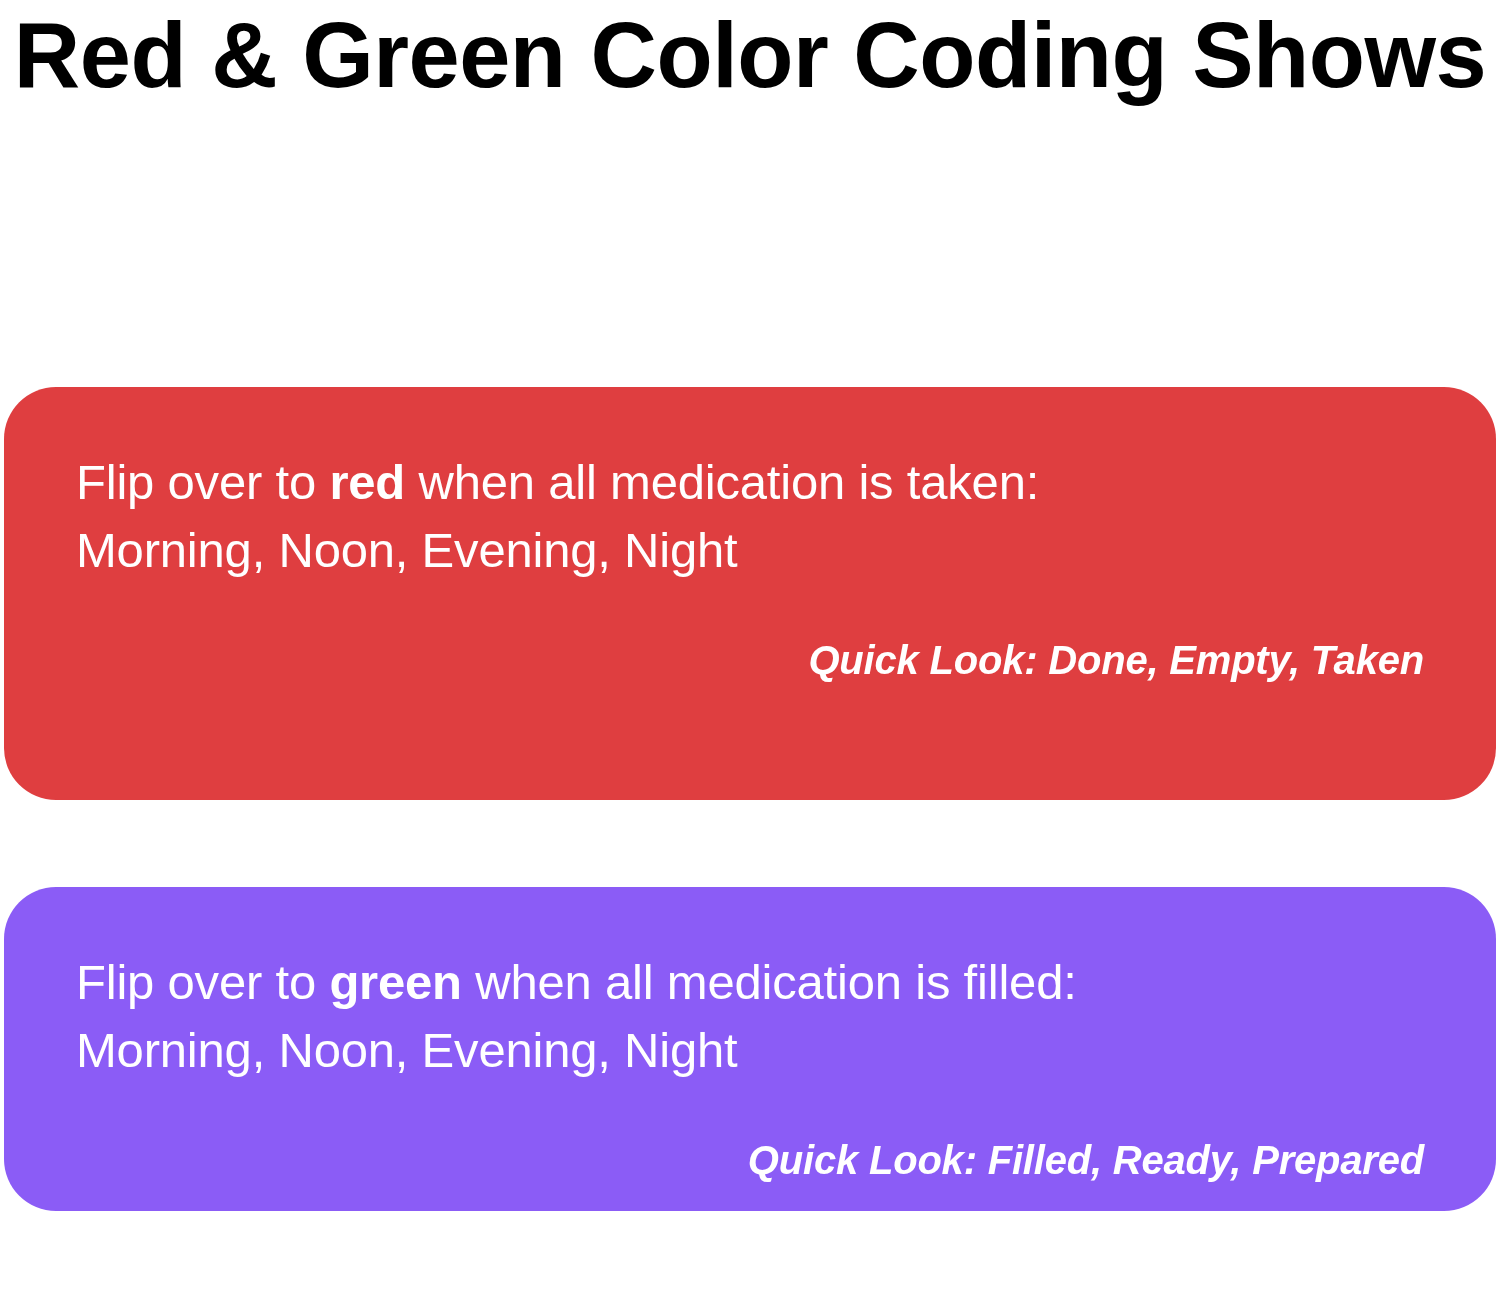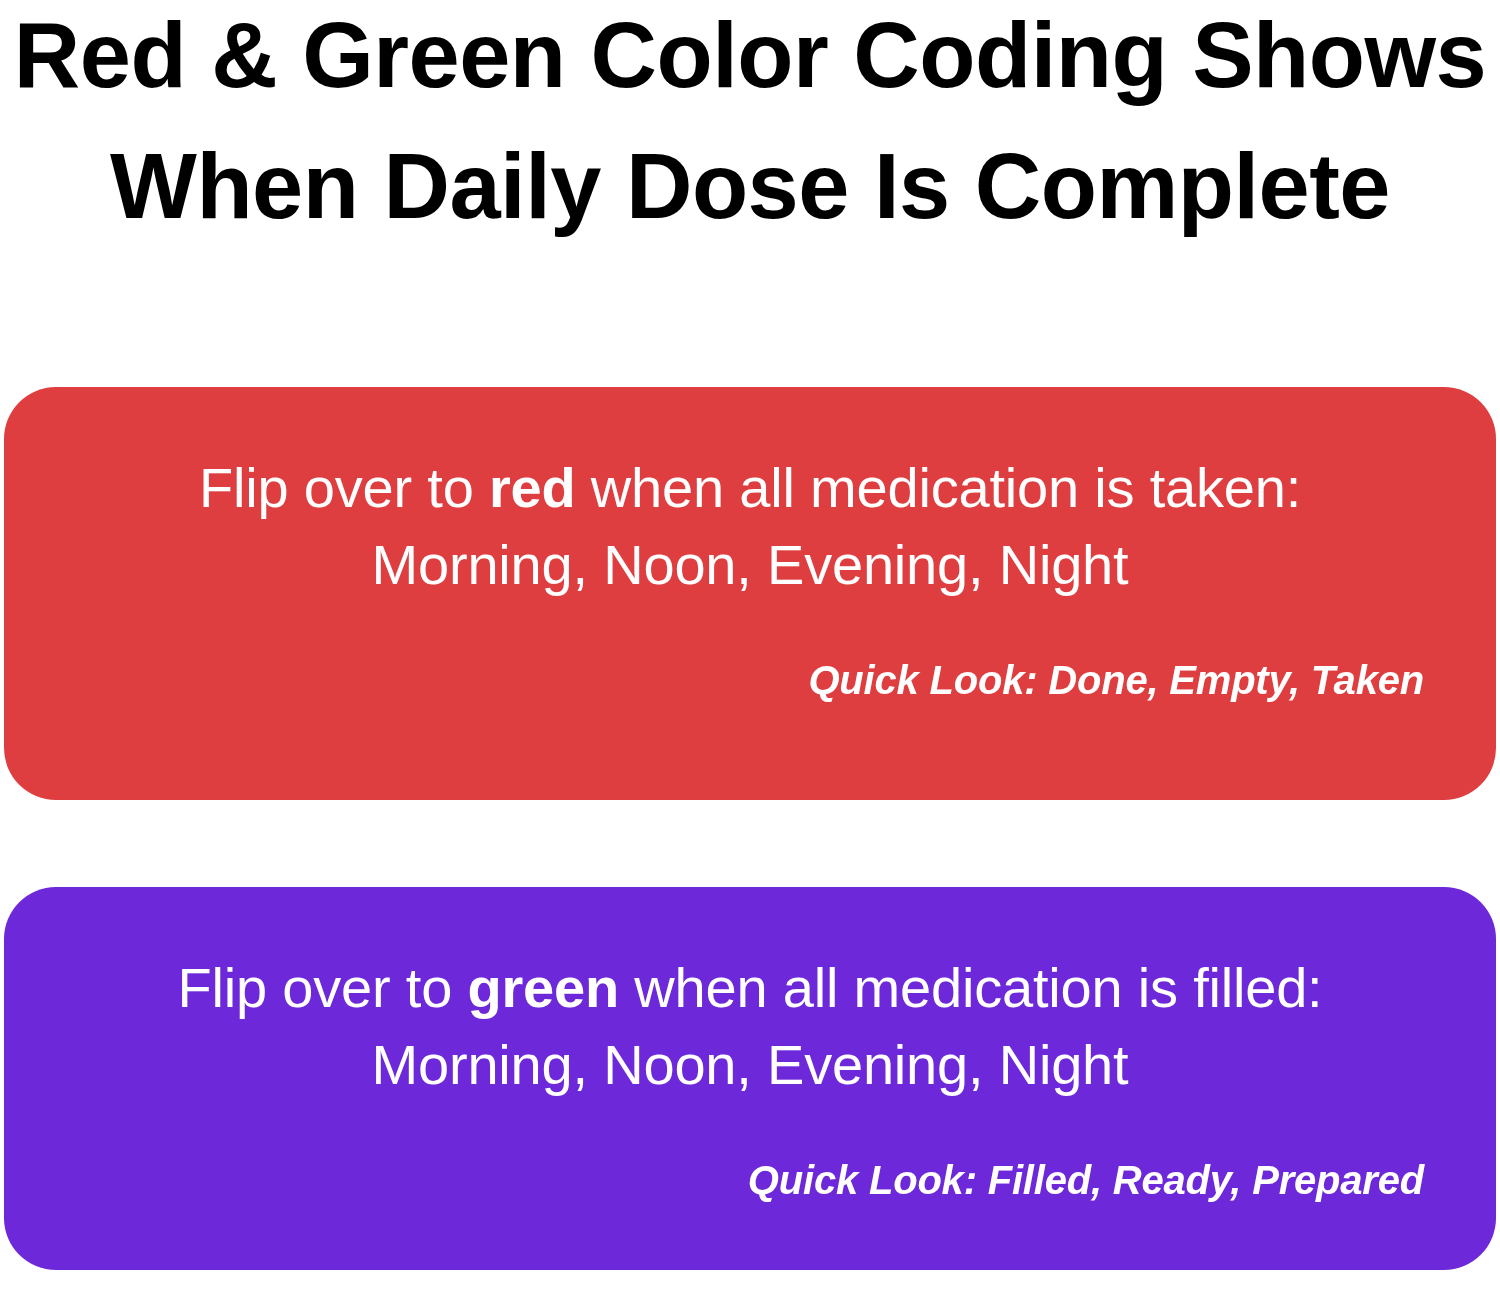--- a/index.html
+++ b/index.html
@@ -44,33 +44,32 @@
     box-sizing: border-box;
     padding: 62px 72px 40px 72px;
   }
   .panel-red {
     top: 387px;
     height: 413px;
     background: #df3e40;
   }
   .panel-green {
     top: 887px;
-    height: 383px;
-    background: #6d28d9;
+    height: 324px;
+    background: #8b5cf6;
   }
 
   .panel-headline {
     color: #ffffff;
     font-family: "Liberation Sans", sans-serif;
     font-weight: normal;
-    font-size: 56px;
+    font-size: 49px;
     line-height: 1.38;
     margin: 0;
     letter-spacing: -0.2px;
-    text-align: center;
   }
   .panel-headline .em {
     font-weight: bold;
   }
   .panel-sub {
     color: #ffffff;
     font-family: "Liberation Sans", sans-serif;
     font-weight: bold;
     font-style: italic;
     font-size: 40px;
@@ -79,21 +78,20 @@
     padding-top: 52px;
     letter-spacing: -0.2px;
     text-align: right;
   }
 </style>
 </head>
 <body>
 
 <div class="title-block">
   <span class="title-line">Red &amp; Green Color Coding Shows</span>
-  <span class="title-line">When Daily Dose Is Complete</span>
 </div>
 
 <div class="panel panel-red">
   <p class="panel-headline">
     <span>Flip over to </span><span class="em">red</span><span> when all medication is taken:</span><br>
     <span>Morning, Noon, Evening, Night</span>
   </p>
   <p class="panel-sub">Quick Look: Done, Empty, Taken</p>
 </div>
 

